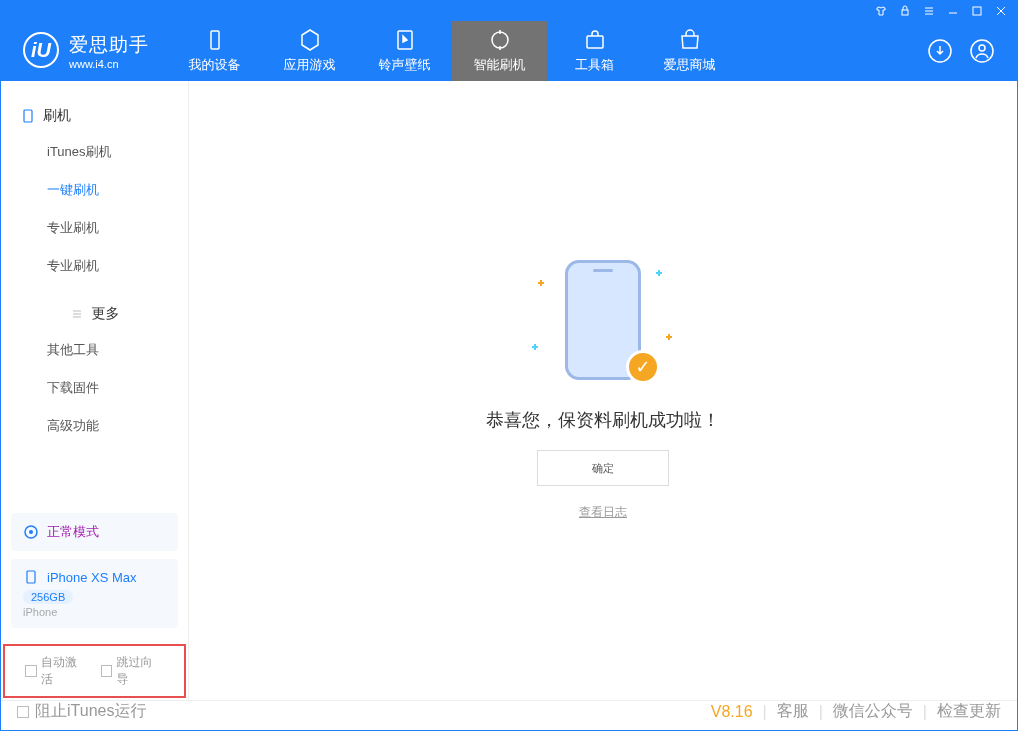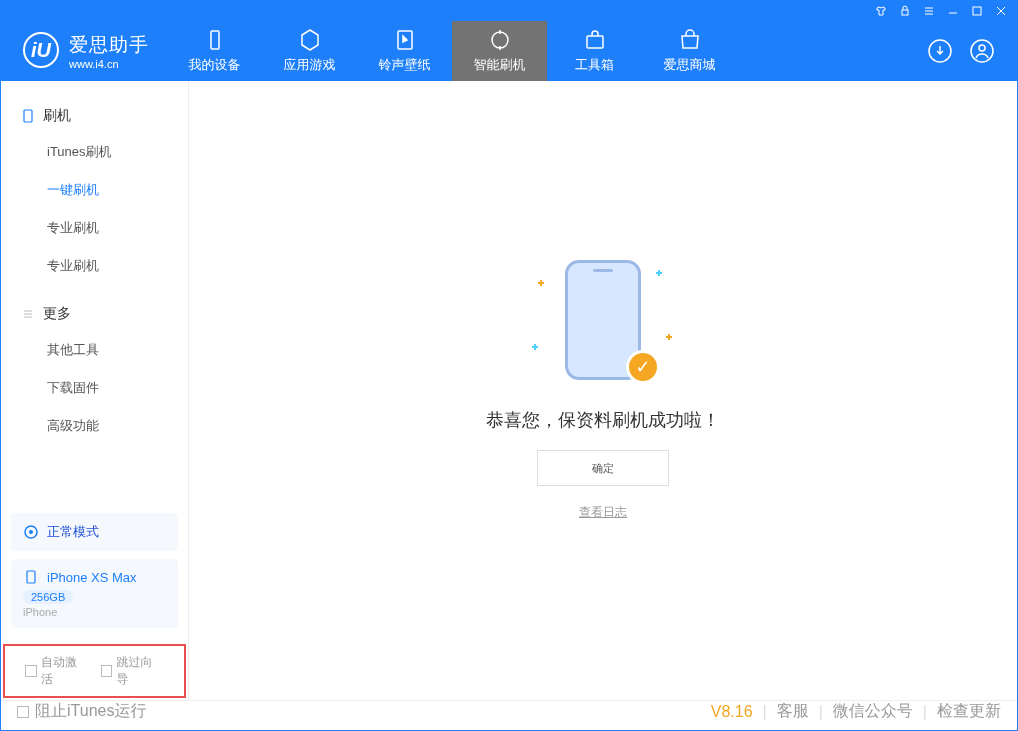--- a/index.html
+++ b/index.html
@@ -18,21 +18,21 @@
 .header-right { margin-left:auto; display:flex; gap:16px; padding-right:22px; }
 .header-right svg { width:26px; height:26px; cursor:pointer; }
 
 .body { display:flex; height:calc(100% - 80px - 30px); }
 .sidebar { width:188px; border-right:1px solid #eee; display:flex; flex-direction:column; padding-top:18px; position:relative; }
 .side-section { font-size:14px; color:#333; padding:8px 20px; display:flex; align-items:center; gap:8px; font-weight:500;}
 .side-item { font-size:13px; color:#555; padding:10px 20px 10px 46px; cursor:pointer; }
 .side-item.active { color:#1e7ffb; }
 .bottom-cards { margin-top:auto; padding:10px; display:flex; flex-direction:column; gap:8px;}
 .card { background:#f5f8fc; border-radius:4px; padding:10px 12px; font-size:13px; }
-.card .mode { display:flex; align-items:center; gap:8px; color:#1d4ed8; font-weight:500;}
+.card .mode { display:flex; align-items:center; gap:8px; color:#a21caf; font-weight:500;}
 .card .dev { color:#1e7ffb; font-weight:500; display:flex; align-items:center; gap:8px; margin-bottom:4px;}
 .badge { display:inline-block; background:#e6f1ff; color:#1e7ffb; font-size:11px; padding:1px 8px; border-radius:10px; margin-bottom:2px;}
 .subtext { color:#aaa; font-size:11px; }
 .checkrow { border:2px solid #e85050; padding:8px 20px; margin:6px 2px 2px; display:flex; gap:12px; font-size:12px; color:#999;}
 .chk { display:flex; align-items:center; gap:4px;}
 .chk .box { width:12px; height:12px; border:1px solid #bbb; background:#fff; }
 
 .main { flex:1; display:flex; flex-direction:column; align-items:center; justify-content:center; gap:18px; }
 .illust { position:relative; width:150px; height:130px; }
 .phone { width:76px; height:120px; border:3px solid #9bb8e6; border-radius:14px; background:#d6e7ff; margin:0 auto; position:relative; }
@@ -148,21 +148,21 @@
       <svg width="14" height="14" viewBox="0 0 14 14" fill="none" stroke="#1e7ffb" stroke-width="1.2">
           <rect x="3" y="1" width="8" height="12" rx="1"></rect>
         </svg>
       <span>刷机</span>
     </div>
     <div class="side-item">iTunes刷机</div>
     <div class="side-item active">一键刷机</div>
     <div class="side-item">专业刷机</div>
     <div class="side-item">专业刷机</div>
 
-    <div class="side-section" style="margin-top:12px;">
+    <div class="side-section" style="margin-top:12px;justify-content:center;">
       <svg width="14" height="14" viewBox="0 0 14 14" stroke="#bbb">
           <path d="M3 4h8M3 7h8M3 10h8"></path>
         </svg>
       <span>更多</span>
     </div>
     <div class="side-item">其他工具</div>
     <div class="side-item">下载固件</div>
     <div class="side-item">高级功能</div>
 
     <div class="bottom-cards">

